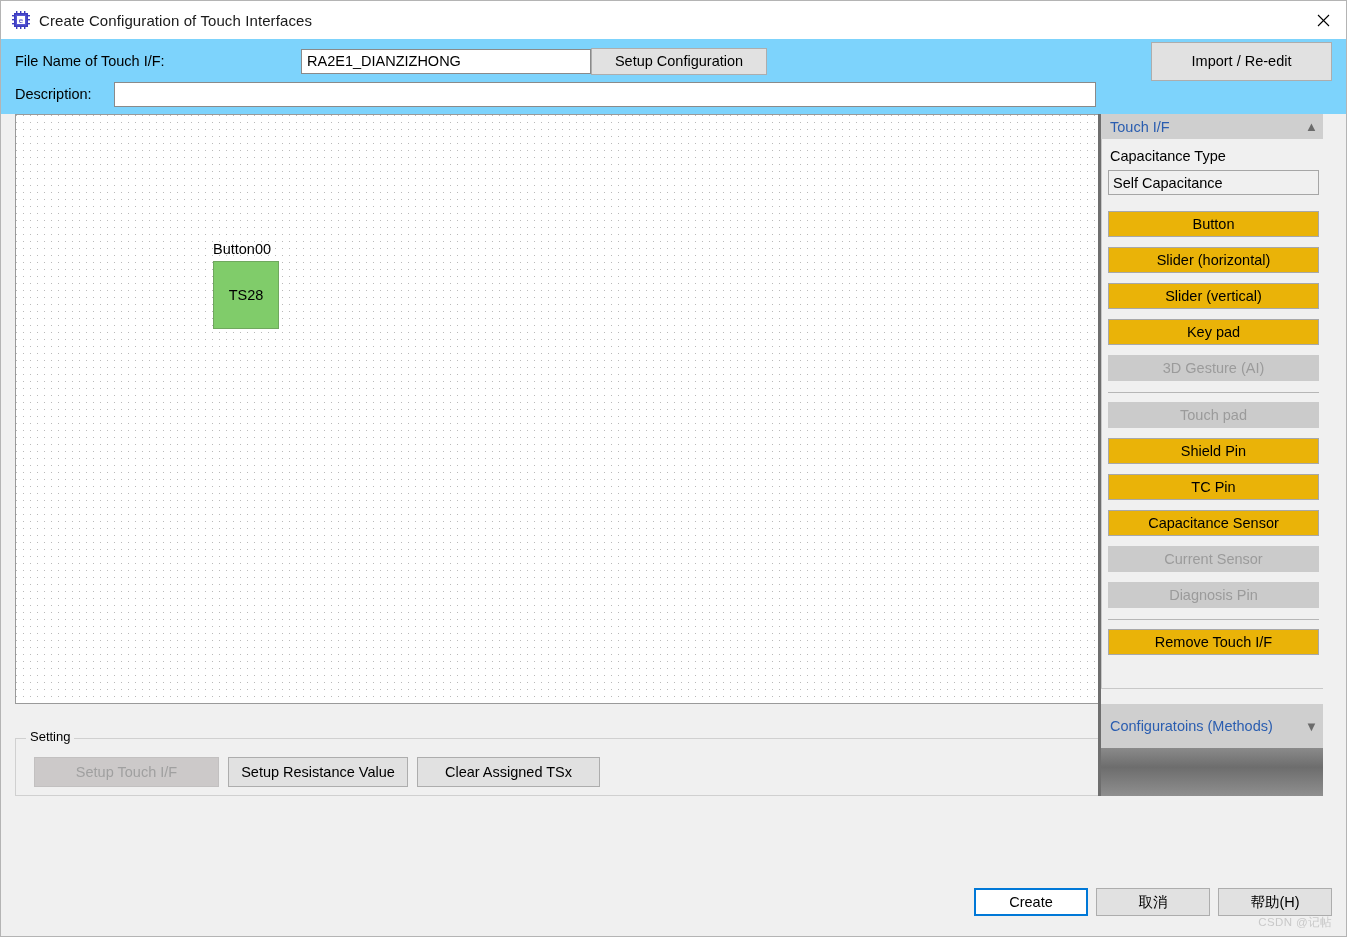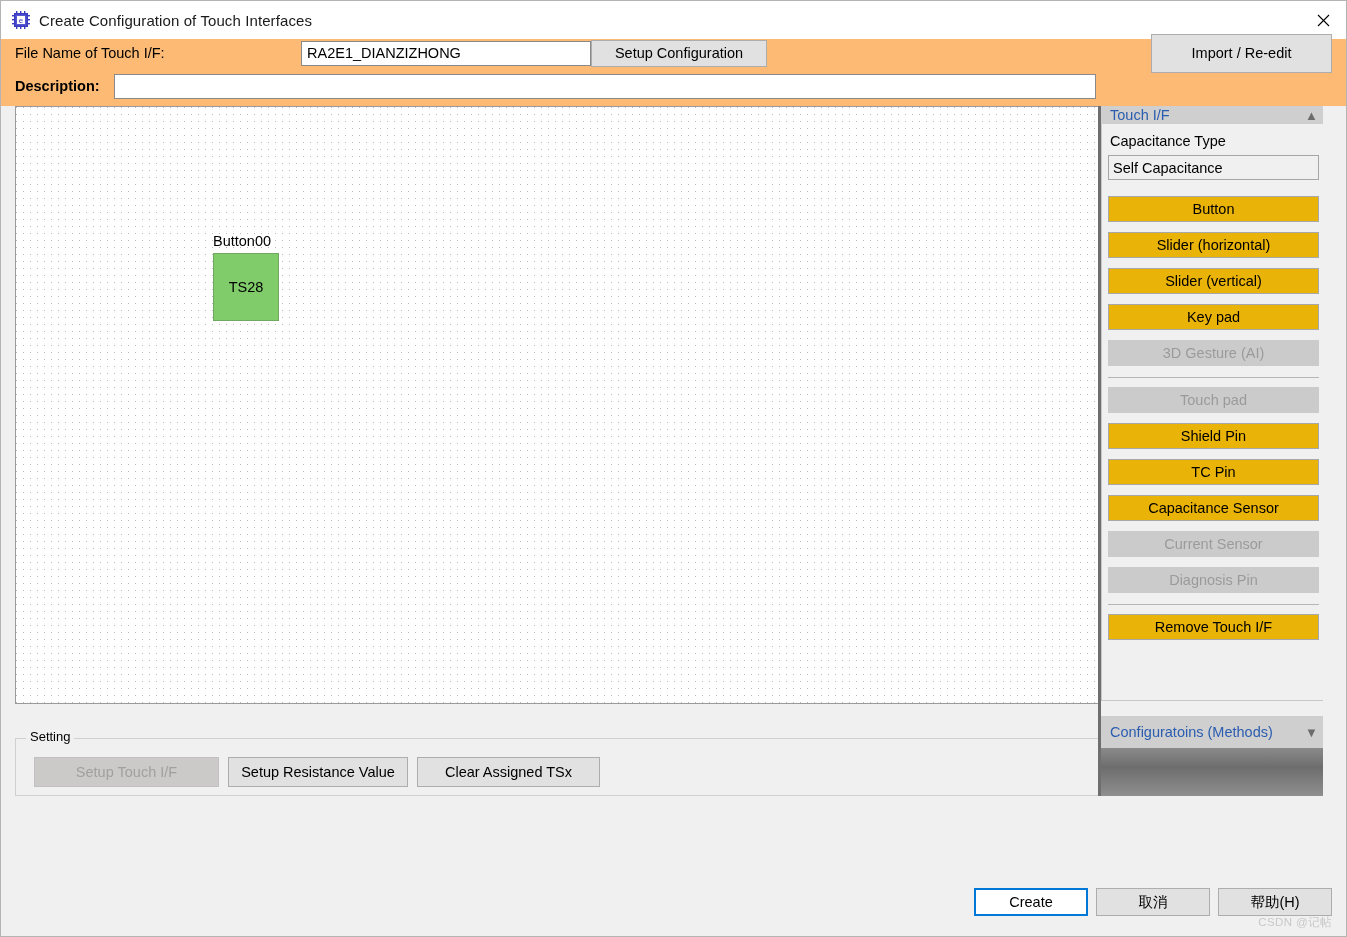--- a/index.html
+++ b/index.html
@@ -57,36 +57,36 @@
     height: 38px;
     display: flex;
     align-items: center;
     justify-content: center;
   }
   .close-btn svg { display:block; }
 
   
   .form-area {
     flex: 0 0 auto;
-    padding: 0 0 6px 0;
-    background: #fdba74;
+    padding: 8px 0 6px 0;
+    background: #7dd3fc;
   }
   .form-row {
     display: flex;
     align-items: center;
     height: 28px;
     padding: 0 14px;
   }
   .form-row + .form-row { margin-top: 5px; }
   .lbl {
     font-size: 14.5px;
     color: #000;
   }
   .lbl-file { width: 286px; }
-  .lbl-desc { width: 99px; font-weight: bold; }
+  .lbl-desc { width: 99px; }
 
   .tf {
     background: #ffffff;
     border: 1px solid #8a8a8a;
     height: 25px;
     box-sizing: border-box;
     display: flex;
     align-items: center;
     padding: 0 5px;
     font-size: 14.5px;
@@ -217,21 +217,21 @@
   .panel-inner {
     width: 225px;
     display: flex;
     flex-direction: column;
     height: 100%;
     box-sizing: border-box;
   }
 
   .section-header {
     background: #cfcfcf;
-    height: 18px;
+    height: 25px;
     display: flex;
     align-items: center;
     justify-content: space-between;
     padding: 0 7px 0 9px;
     box-sizing: border-box;
     color: #2a5db0;
     font-size: 14.5px;
     flex: 0 0 auto;
     gap: 44px;
   }
@@ -281,21 +281,21 @@
     color: #9b9b9b;
   }
   .psep {
     border-top: 1px solid #b6b6b6;
     margin: 1px 0 9px 0;
     height: 0;
   }
 
   .section-header-collapsed {
     background: #cfcfcf;
-    height: 32px;
+    height: 44px;
     display: flex;
     align-items: center;
     justify-content: space-between;
     padding: 0 7px 0 9px;
     box-sizing: border-box;
     color: #2a5db0;
     font-size: 14.5px;
     flex: 0 0 auto;
     margin-top: 15px;
   }

